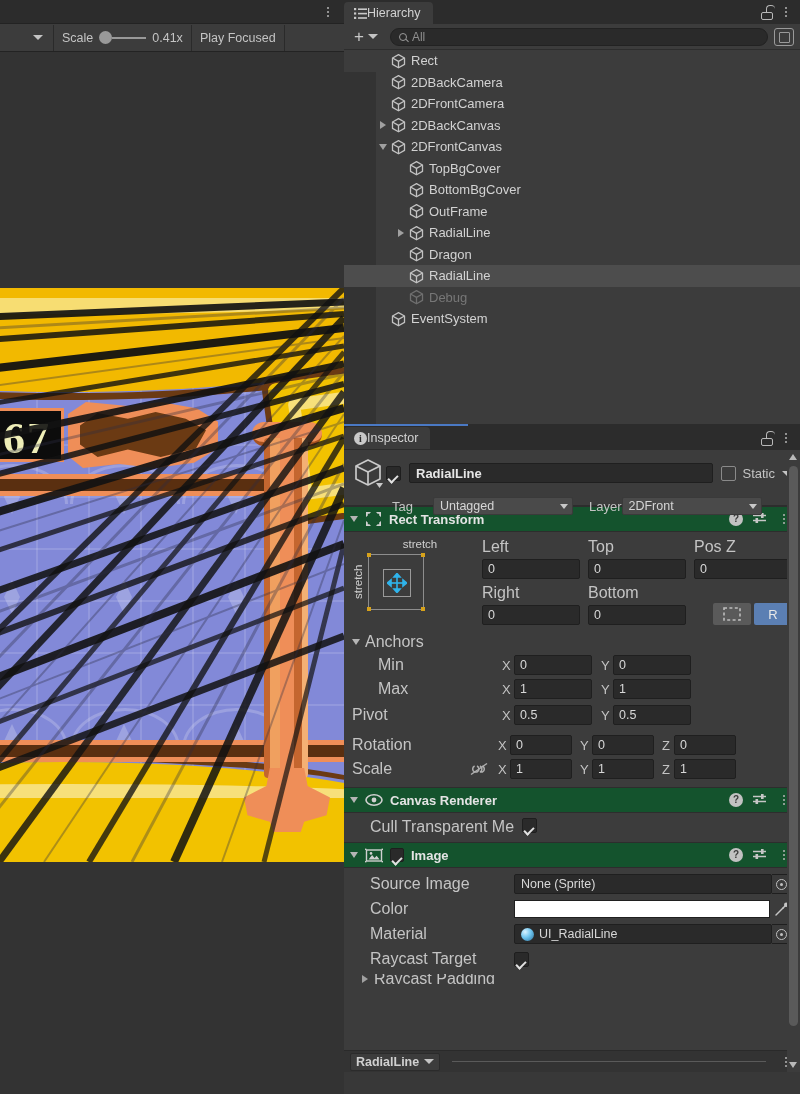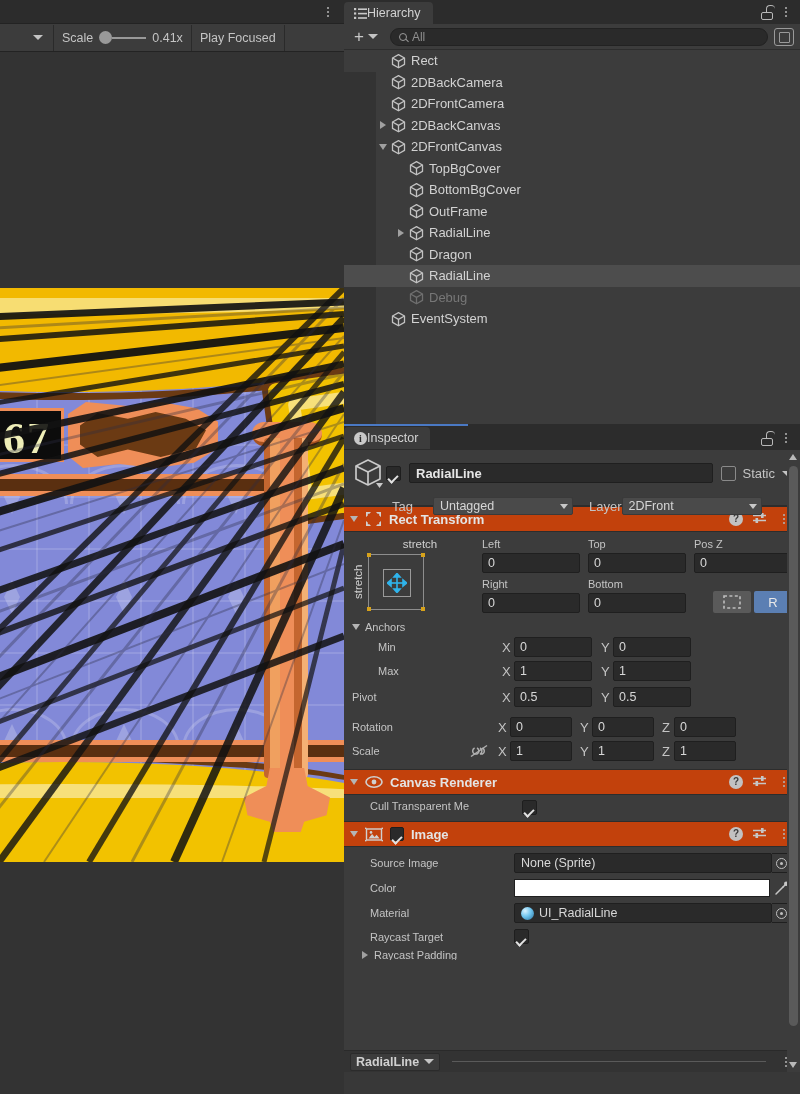--- a/index.html
+++ b/index.html
@@ -301,42 +301,42 @@
     display: flex; align-items: center; justify-content: space-between;
     padding: 0 4px 0 6px; color: #d6d6d6; font-size: 12.5px;
   }
   .dd .caret {
     width:0;height:0;border-left:4px solid transparent;border-right:4px solid transparent;
     border-top:5px solid #c8c8c8; margin-left: 6px;
   }
 
   .comp-header {
     display: flex; align-items: center; gap: 7px; height: 26px;
-    background: #c2410c; border-top: 1px solid #2d2d2d; border-bottom: 1px solid #2d2d2d;
+    background: #14532d; border-top: 1px solid #2d2d2d; border-bottom: 1px solid #2d2d2d;
     padding: 0 8px 0 6px; color: #e4e4e4; font-size: 13px; font-weight: bold;
   }
   .comp-header .tri-d {
     width:0;height:0;border-left:4.5px solid transparent;border-right:4.5px solid transparent;
     border-top:6px solid #b5b5b5; flex:none;
   }
   .hdr-right { margin-left: auto; display: flex; align-items: center; gap: 9px; }
   .help-ico {
     width: 14px; height: 14px; border-radius: 50%; background: #c2c2c2;
     color: #3c3c3c; font-size: 10px; font-weight: bold; line-height: 14px;
     text-align: center; flex: none;
   }
   .preset-ico { width: 15px; height: 14px; flex: none; }
 
   .comp-body { padding: 6px 8px 8px 8px; background: #3c3c3c; }
   .fld {
     height: 20px; background: #2a2a2a; border: 1px solid #1f1f1f; border-radius: 2px;
     color: #d8d8d8; font-size: 12.5px; display: flex; align-items: center;
     padding: 0 5px;
   }
-  .prop-lbl { color: #c4c4c4; font-size: 11px; }
+  .prop-lbl { color: #c4c4c4; font-size: 16px; }
   .axis-lbl { color: #c4c4c4; font-size: 13px; width: 12px; flex: none; }
 
   #anchor-preset {
     width: 56px; height: 56px; border: 1px solid #8d8d8d; position: relative;
   }
   .corner-dot { position: absolute; width: 4px; height: 4px; background: #d7a21a; }
   #anchor-inner {
     position: absolute; left: 14px; top: 14px; width: 28px; height: 28px;
     border: 1px solid #9a9a9a;
   }

